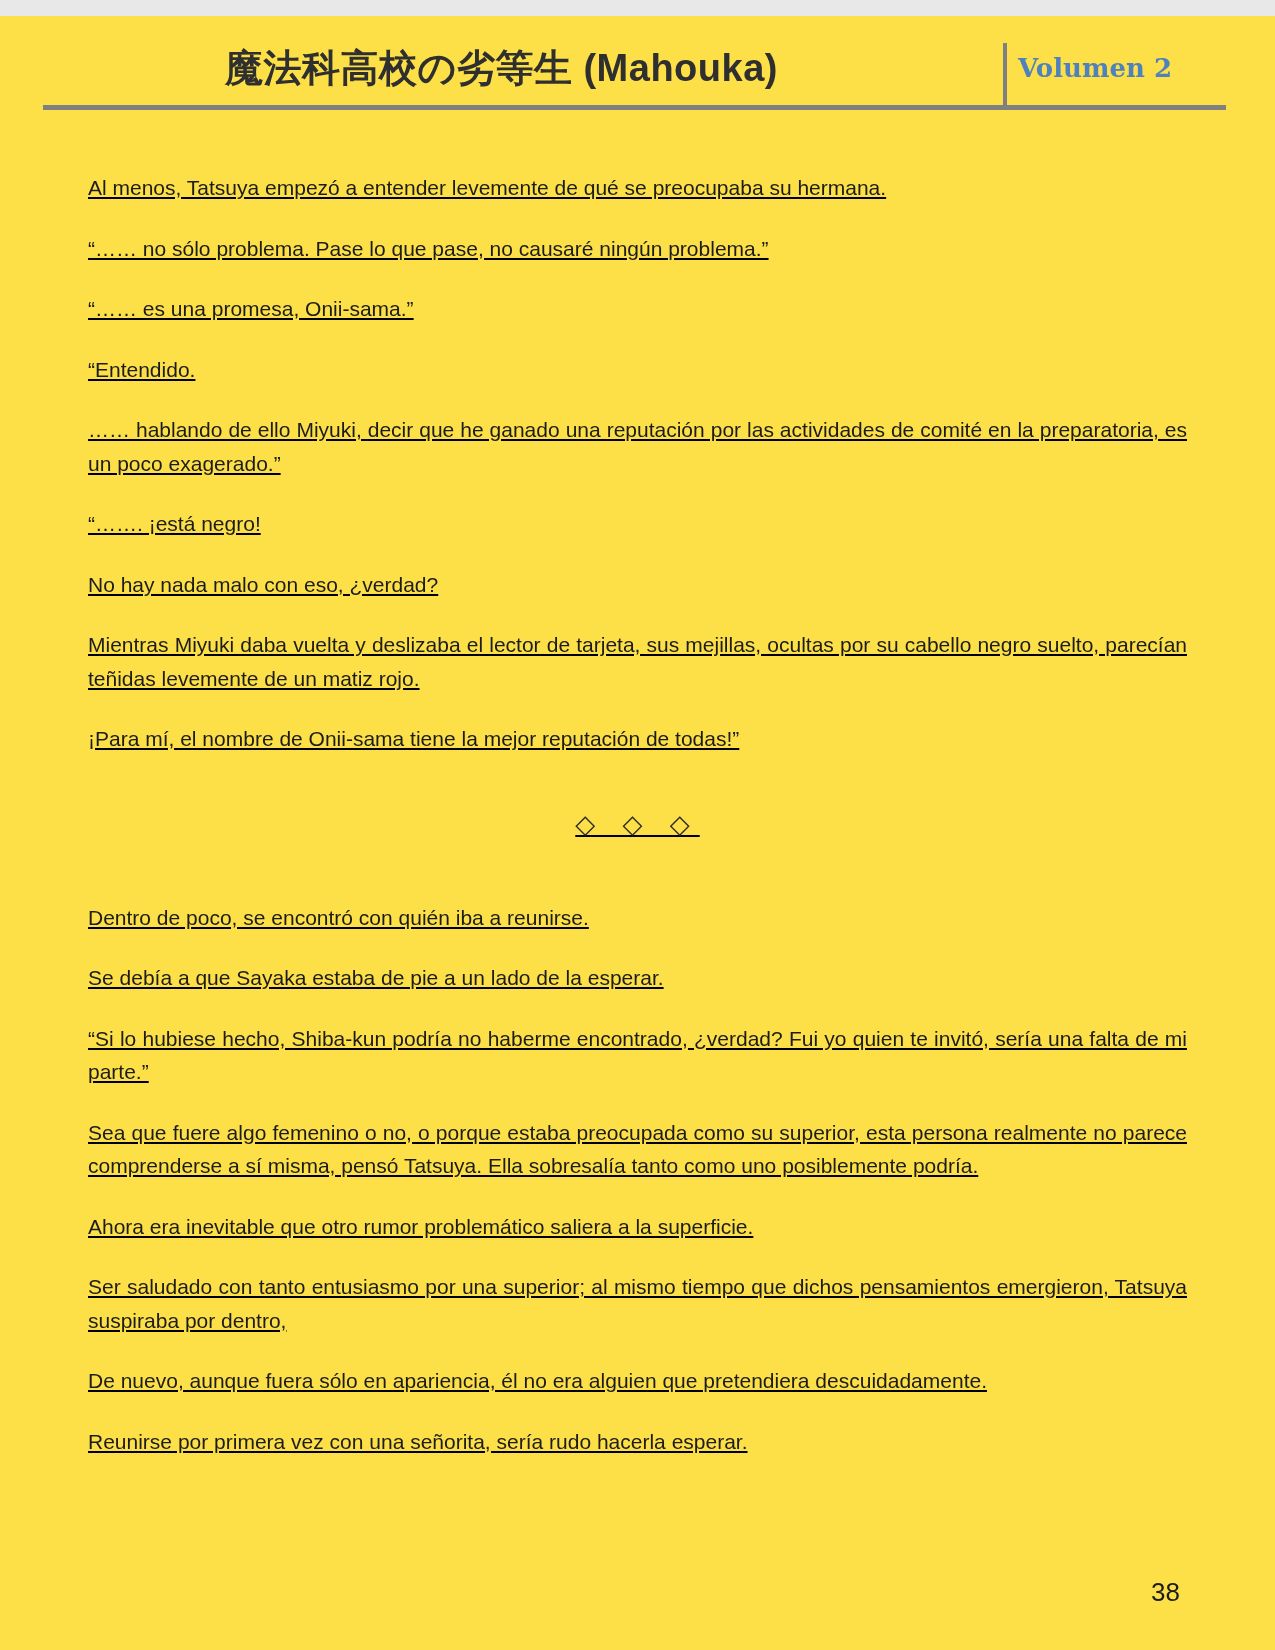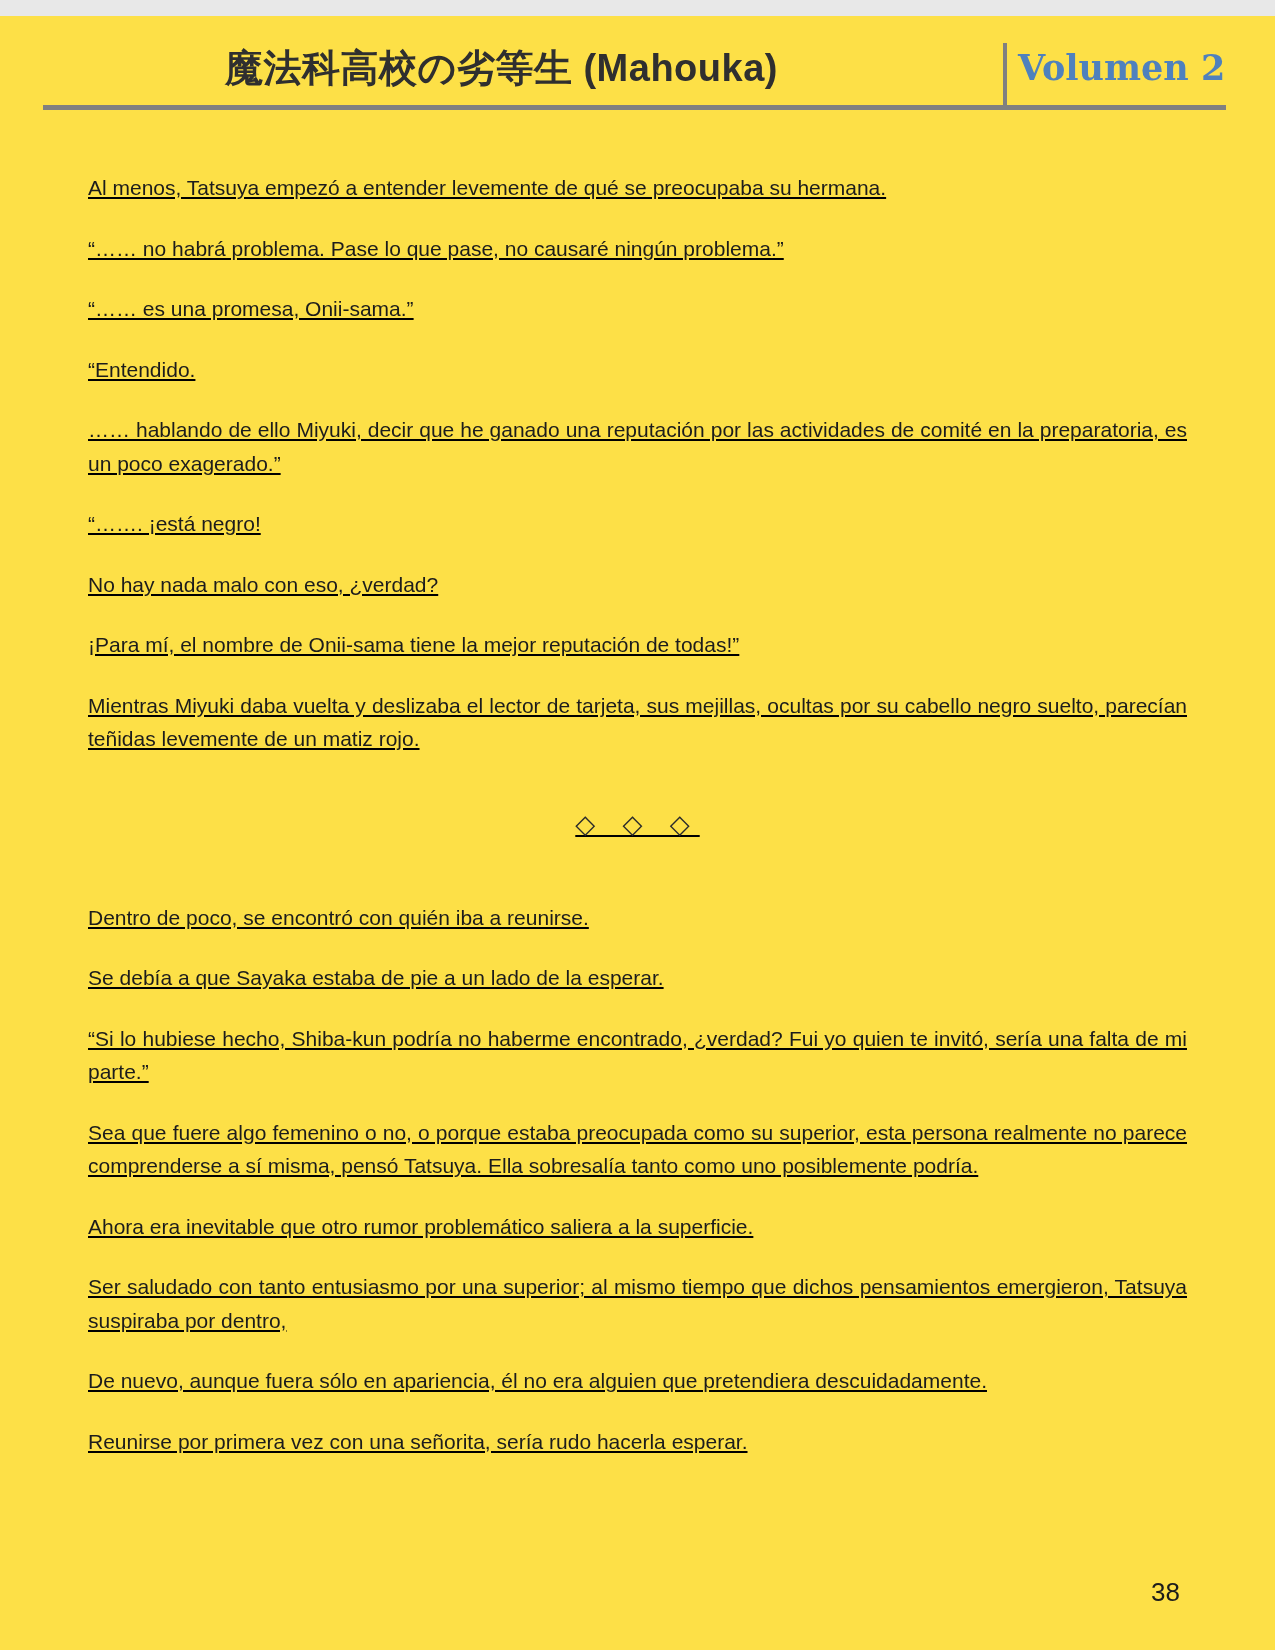--- a/index.html
+++ b/index.html
@@ -31,21 +31,21 @@
     position: absolute;
     left: 1003px; top: 27px;
     width: 4px; height: 62px;
     background: #808080;
   }
   .header-volume {
     position: absolute;
     left: 1018px; top: 30px;
     font-family: "DejaVu Serif", "Liberation Serif", serif;
     font-weight: bold;
-    font-size: 35px;
+    font-size: 26px;
     line-height: 44px;
     color: #4F81BD;
     white-space: nowrap;
   }
   .header-rule {
     position: absolute;
     left: 43px; top: 89px;
     width: 1183px; height: 5px;
     background: #808080;
   }
@@ -89,28 +89,28 @@
 
   <div class="header">
     <div class="header-title">魔法科高校の劣等生 (Mahouka)</div>
     <div class="header-vbar"></div>
     <div class="header-volume">Volumen 2</div>
     <div class="header-rule"></div>
   </div>
 
   <div class="content">
     <p class="para">Al menos, Tatsuya empezó a entender levemente de qué se preocupaba su hermana.</p>
-    <p class="para">“…… no habrá problema. Pase lo que pase, no causaré ningún problema.”</p>
+    <p class="para">“…… no sólo problema. Pase lo que pase, no causaré ningún problema.”</p>
     <p class="para">“…… es una promesa, Onii-sama.”</p>
     <p class="para">“Entendido.</p>
     <p class="para">…… hablando de ello Miyuki, decir que he ganado una reputación por las actividades de comité en la preparatoria, es un poco exagerado.”</p>
     <p class="para">“……. ¡está negro!</p>
     <p class="para">No hay nada malo con eso, ¿verdad?</p>
+    <p class="para">Mientras Miyuki daba vuelta y deslizaba el lector de tarjeta, sus mejillas, ocultas por su cabello negro suelto, parecían teñidas levemente de un matiz rojo.</p>
     <p class="para">¡Para mí, el nombre de Onii-sama tiene la mejor reputación de todas!”</p>
-    <p class="para">Mientras Miyuki daba vuelta y deslizaba el lector de tarjeta, sus mejillas, ocultas por su cabello negro suelto, parecían teñidas levemente de un matiz rojo.</p>
 
     <div class="scene-separator">◇ ◇ ◇</div>
 
     <p class="para">Dentro de poco, se encontró con quién iba a reunirse.</p>
     <p class="para">Se debía a que Sayaka estaba de pie a un lado de la esperar.</p>
     <p class="para">“Si lo hubiese hecho, Shiba-kun podría no haberme encontrado, ¿verdad? Fui yo quien te invitó, sería una falta de mi parte.”</p>
     <p class="para">Sea que fuere algo femenino o no, o porque estaba preocupada como su superior, esta persona realmente no parece comprenderse a sí misma, pensó Tatsuya. Ella sobresalía tanto como uno posiblemente podría.</p>
     <p class="para">Ahora era inevitable que otro rumor problemático saliera a la superficie.</p>
     <p class="para">Ser saludado con tanto entusiasmo por una superior; al mismo tiempo que dichos pensamientos emergieron, Tatsuya suspiraba por dentro,</p>
     <p class="para">De nuevo, aunque fuera sólo en apariencia, él no era alguien que pretendiera descuidadamente.</p>

